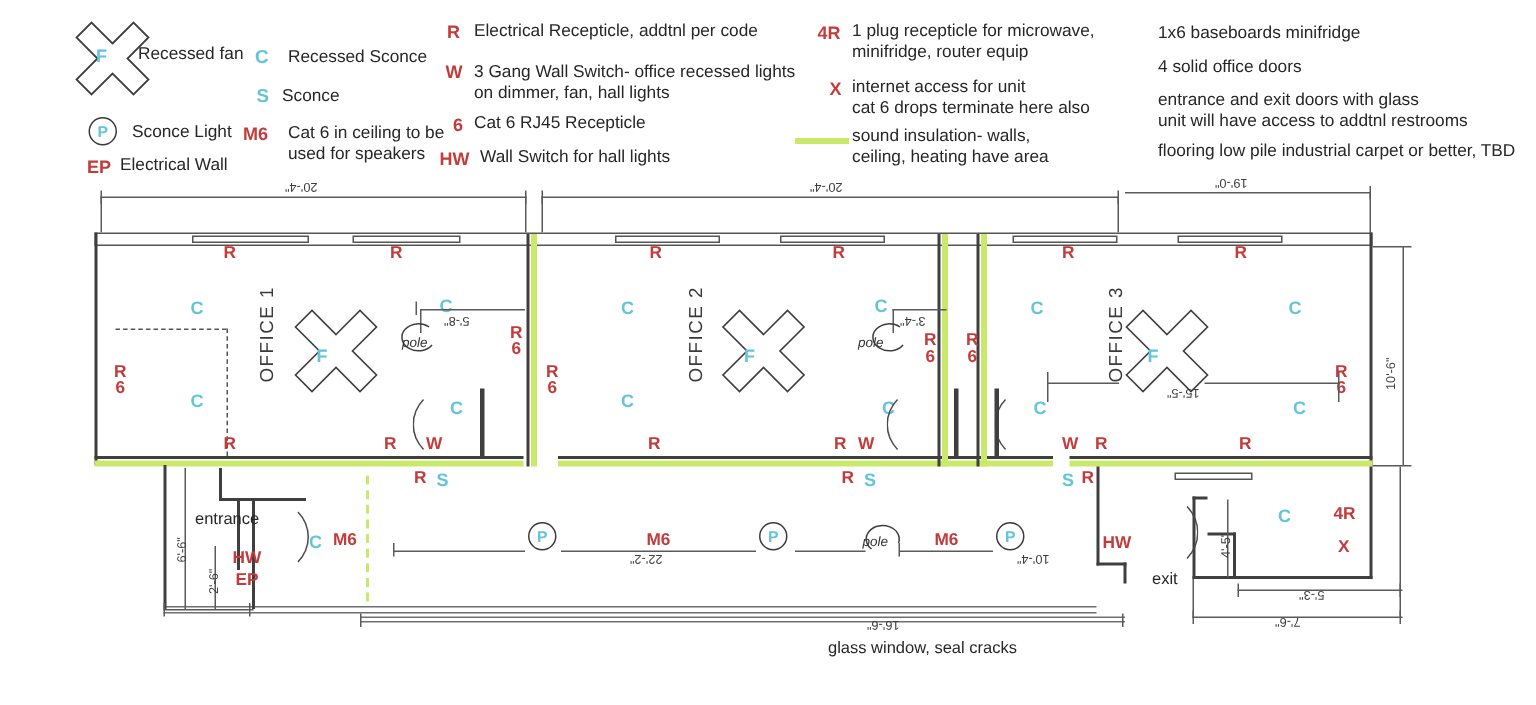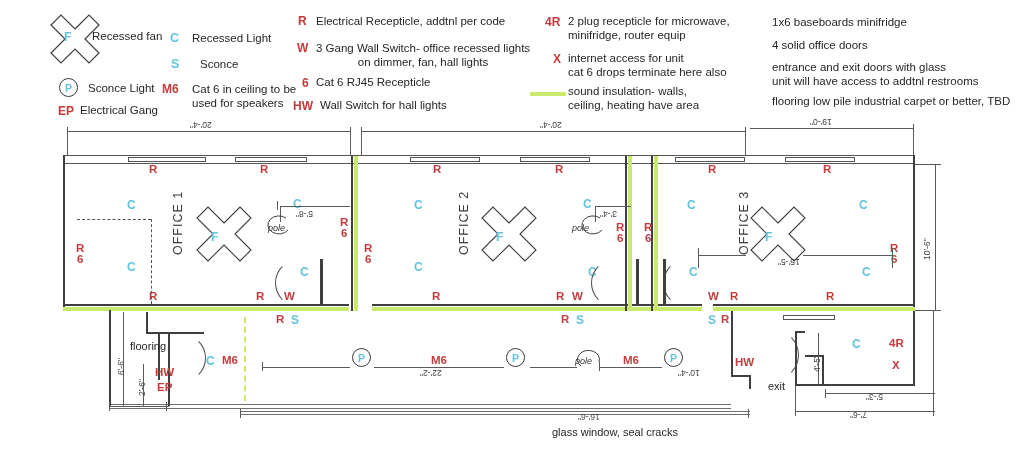--- a/index.html
+++ b/index.html
@@ -55,55 +55,55 @@
 </div>
 <div class="abs legend-text" style="left:92px;top:30px;"><span>Recessed fan</span></div>
 
 <div class="abs pend-circ" style="left:59px;top:78px;">
   <span>P</span>
 </div>
 <div class="abs legend-text" style="left:88px;top:82px;"><span>Sconce Light</span></div>
 
 <div class="abs sym-red" style="left:58px;top:104px;">
   <span>EP</span></div>
-<div class="abs legend-text" style="left:80px;top:104px;"><span>Electrical Gang</span></div>
+<div class="abs legend-text" style="left:80px;top:104px;"><span>Electrical Wall</span></div>
 
 <div class="abs sym-cyan" style="left:170px;top:31px;">
   <span>C</span></div>
-<div class="abs legend-text" style="left:192px;top:32px;"><span>Recessed Light</span></div>
+<div class="abs legend-text" style="left:192px;top:32px;"><span>Recessed Sconce</span></div>
 
 <div class="abs sym-cyan" style="left:171px;top:57px;">
   <span>S</span></div>
-<div class="abs legend-text" style="left:200px;top:58px;"><span>Sconce</span></div>
+<div class="abs legend-text" style="left:188px;top:58px;"><span>Sconce</span></div>
 
 <div class="abs sym-red" style="left:162px;top:82px;">
   <span>M6</span></div>
 <div class="abs legend-text" style="left:192px;top:83px;"><span>Cat 6 in ceiling to be
 used for speakers</span></div>
 
 <div class="abs sym-red" style="left:298px;top:14px;">
   <span>R</span></div>
 <div class="abs legend-text" style="left:316px;top:15px;"><span>Electrical Recepticle, addtnl per code</span></div>
 
 <div class="abs sym-red" style="left:297px;top:41px;">
   <span>W</span></div>
-<div class="abs legend-text" style="left:316px;top:42px;text-align:center;"><span>3 Gang Wall Switch- office recessed lights
+<div class="abs legend-text" style="left:316px;top:42px;"><span>3 Gang Wall Switch- office recessed lights
 on dimmer, fan, hall lights</span></div>
 
 <div class="abs sym-red" style="left:302px;top:76px;">
   <span>6</span></div>
 <div class="abs legend-text" style="left:316px;top:76px;"><span>Cat 6 RJ45 Recepticle</span></div>
 
 <div class="abs sym-red" style="left:293px;top:99px;">
   <span>HW</span></div>
 <div class="abs legend-text" style="left:320px;top:99px;"><span>Wall Switch for hall lights</span></div>
 
 <div class="abs sym-red" style="left:545px;top:15px;">
   <span>4R</span></div>
-<div class="abs legend-text" style="left:568px;top:15px;"><span>2 plug recepticle for microwave,
+<div class="abs legend-text" style="left:568px;top:15px;"><span>1 plug recepticle for microwave,
 minifridge, router equip</span></div>
 
 <div class="abs sym-red" style="left:553px;top:52px;">
   <span>X</span></div>
 <div class="abs legend-text" style="left:568px;top:52px;"><span>internet access for unit
 cat 6 drops terminate here also</span></div>
 
 <div class="abs ins-swatch" style="left:530px;top:92px;"></div>
 <div class="abs legend-text" style="left:568px;top:85px;"><span>sound insulation- walls,
 ceiling, heating have area</span></div>
@@ -340,21 +340,21 @@
 <div class="glassline" style="left:240px;top:414px;width:510px;height:1px;"></div>
 
 <div class="wall" style="left:109px;top:310px;width:2px;height:96px;"></div>
 <div class="wall" style="left:146px;top:312px;width:2px;height:22px;"></div>
 <div class="wall" style="left:146px;top:332px;width:58px;height:2px;"></div>
 <div class="door-arc" style="left:158px;top:334px;width:46px;height:46px;transform:scaleX(-1);"></div>
 <div class="wall" style="left:158px;top:334px;width:2px;height:46px;"></div>
 <div class="wall" style="left:168px;top:334px;width:2px;height:72px;"></div>
 
 <div class="plainlbl" style="left:130px;top:340px;">
-  <span>flooring</span></div>
+  <span>entrance</span></div>
 <div class="mark-r" style="left:155px;top:367px;">
   <span>HW</span></div>
 <div class="mark-r" style="left:157px;top:382px;">
   <span>EP</span></div>
 
 <div class="dim" style="left:123px;top:312px;width:1px;height:94px;"></div>
 <div class="dimtxt-v" style="left:116px;top:375px;transform:rotate(-90deg);transform-origin:left top;">
   <span>6'-6"</span></div>
 <div class="dim" style="left:143px;top:364px;width:1px;height:42px;"></div>
 <div class="dimtxt-v" style="left:137px;top:396px;transform:rotate(-90deg);transform-origin:left top;">

